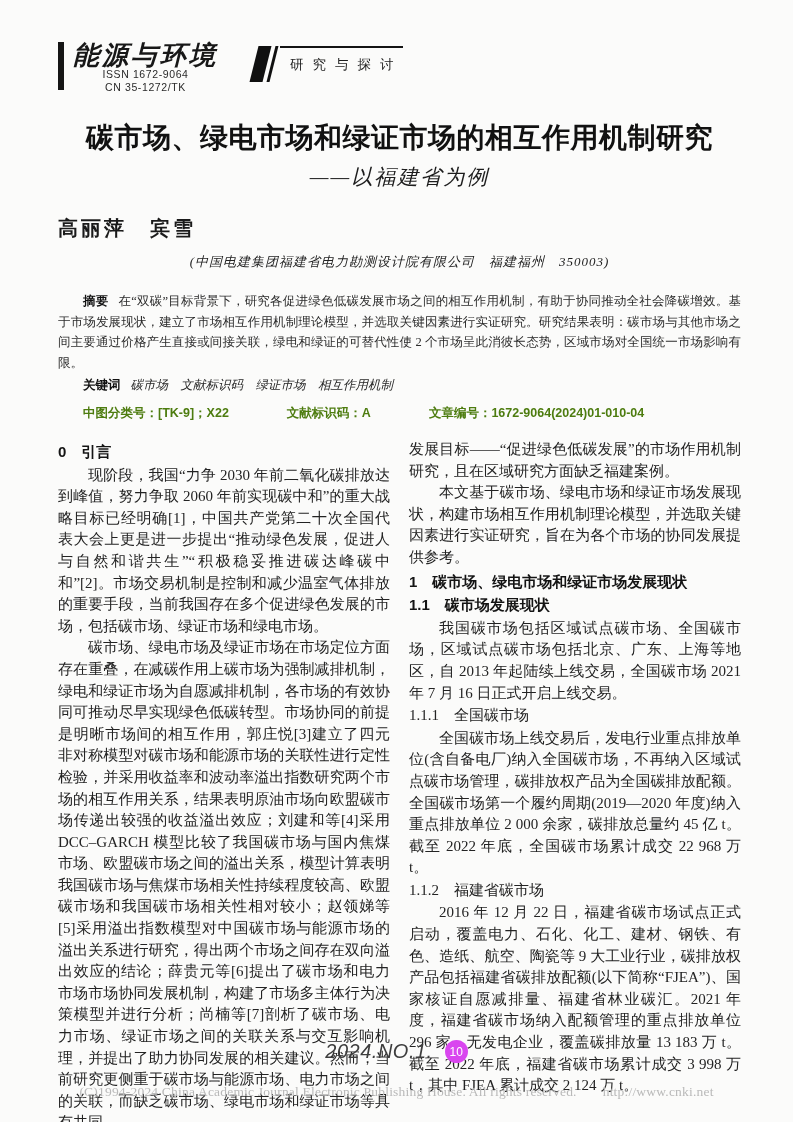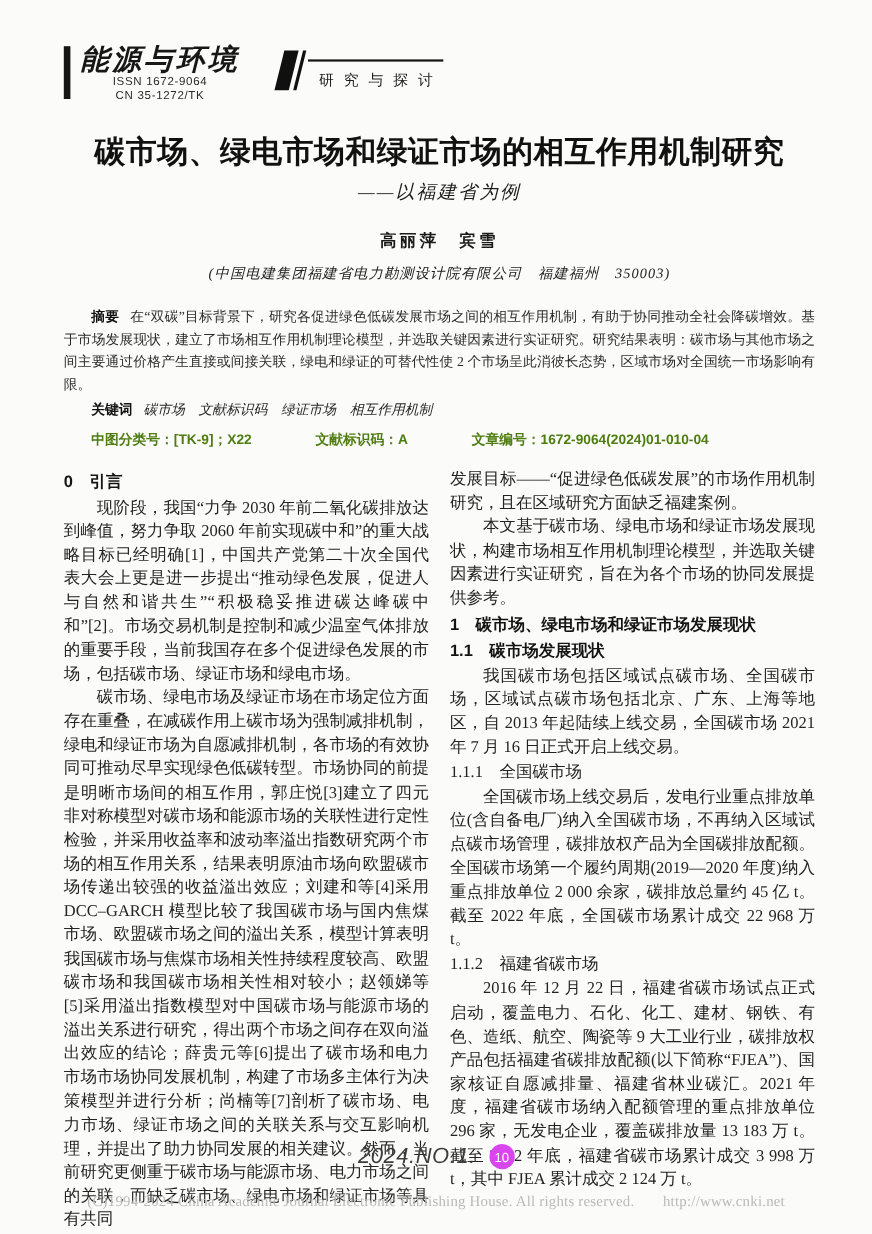--- a/index.html
+++ b/index.html
@@ -23,44 +23,44 @@
   .logo-block { text-align: center; }
   .logo-title {
     font-size: 26px; font-weight: bold; font-style: italic;
     letter-spacing: 3px; line-height: 26px; color: #171717;
     font-family: "DejaVu Serif", serif;
   }
   .logo-issn, .logo-cn {
     font-size: 10.5px; line-height: 13px; letter-spacing: 0.6px;
     font-family: "Liberation Sans", sans-serif; color: #2a2a2a;
   }
-  .banner { display: flex; align-items: flex-end; margin-left: 36px; margin-top: 4px; }
+  .banner { display: flex; align-items: flex-start; margin-left: 36px; margin-top: 4px; }
   .banner-mark { width: 13px; height: 36px; background: #101010; transform: skewX(-14deg); }
   .banner-mark2 { width: 3px; height: 36px; background: #101010; transform: skewX(-14deg); margin-left: 4px; }
   .banner-textwrap { border-top: 2px solid #141414; margin-left: 6px; padding: 8px 0 0 10px; min-width: 118px; }
   .banner-text {
     font-family: "Liberation Sans", sans-serif;
     font-size: 13.5px; letter-spacing: 9px; color: #1c1c1c; white-space: nowrap;
   }
 
   
   .title {
     margin-top: 26px; text-align: center;
     font-family: "Liberation Sans", sans-serif;
     font-size: 28px; font-weight: bold; color: #111;
     letter-spacing: 0.5px; line-height: 36px;
   }
   .subtitle {
     margin-top: 7px; text-align: center;
-    font-size: 17px; font-style: italic; color: #1d1d1d; letter-spacing: 2px;
+    font-size: 21px; font-style: italic; color: #1d1d1d; letter-spacing: 2px;
   }
   .authors {
-    margin-top: 24px; text-align: center;
+    margin-top: 24px; 
     font-family: "Liberation Sans", sans-serif;
-    font-size: 15px; font-weight: bold; letter-spacing: 3px; color: #1a1a1a;
+    font-size: 20px; font-weight: bold; letter-spacing: 3px; color: #1a1a1a;
   }
   .affiliation {
     margin-top: 11px; text-align: center;
     font-size: 13px; font-style: italic; color: #222; letter-spacing: 1px;
   }
 
   
   .abstract {
     margin-top: 20px; font-size: 12.5px; line-height: 20.5px;
     text-align: justify; text-indent: 2em; color: #2b2b2b;

